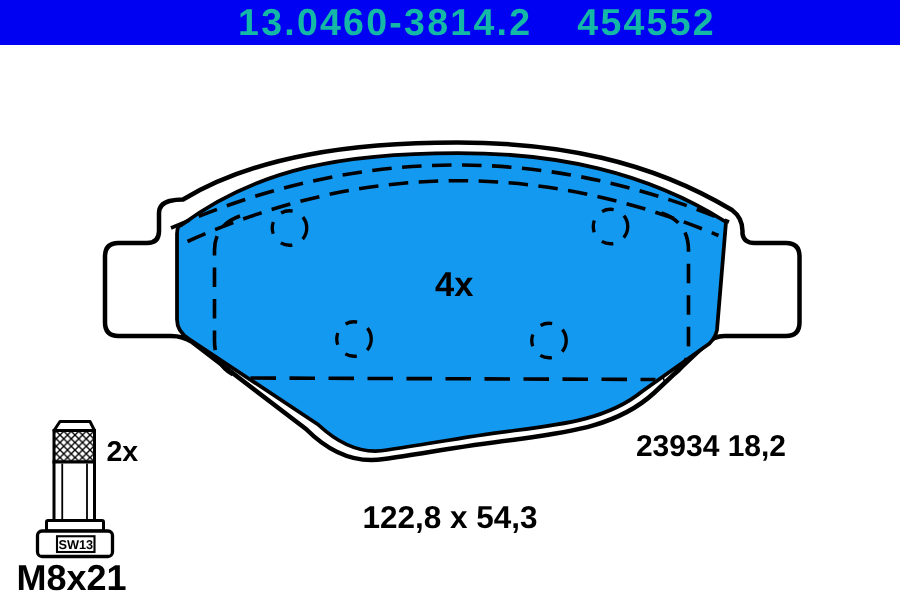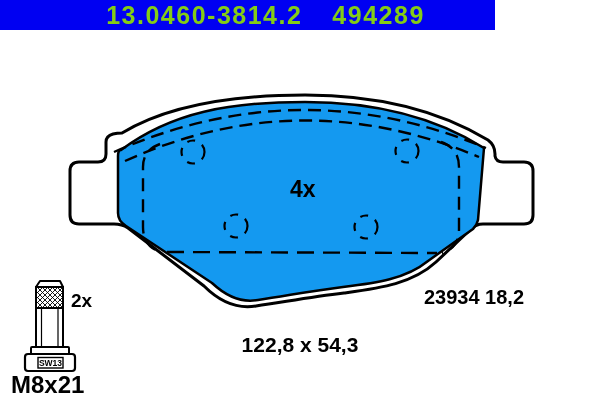--- a/index.html
+++ b/index.html
@@ -1,41 +1,41 @@
 <!DOCTYPE html>
 <html><head>
 <meta charset="utf-8">
 <style>
   html,body{margin:0;padding:0;background:#fff;}
   #screen{
     position:relative;width:600px;height:400px;background:#fff;overflow:hidden;
     font-family:"Liberation Sans",sans-serif;
   }
   .header{
-    position:absolute;top:0;left:0;width:495px;height:30px;box-sizing:border-box;
-    background:#0000F2;color:#84cc16;
+    position:absolute;top:0;left:0;width:600px;height:30px;box-sizing:border-box;
+    background:#0000F2;color:#14b8a6;
     display:flex;justify-content:center;align-items:center;gap:30px;
     padding-left:36px;
     font-weight:bold;font-size:25px;line-height:30px;letter-spacing:1.5px;
     font-family:"Liberation Sans",sans-serif;
   }
   svg{position:absolute;top:0;left:0;}
   svg text{
     font-family:"Liberation Sans",sans-serif;
     font-weight:bold;fill:#000;
   }
 </style>
 </head>
 <body>
 
 <div id="screen">
 
   <div class="header">
     <span>13.0460-3814.2</span>
-    <span>494289</span>
+    <span>454552</span>
   </div>
 
   <svg width="600" height="400" viewBox="0 0 600 400">
     <defs>
       <pattern id="knurl" patternUnits="userSpaceOnUse" width="5" height="5">
         <path d="M0 5 L5 0 M0 0 L5 5" stroke="#000" stroke-width="0.9" fill="none"></path>
       </pattern>
     </defs>
 
     <path d="M 122 133

